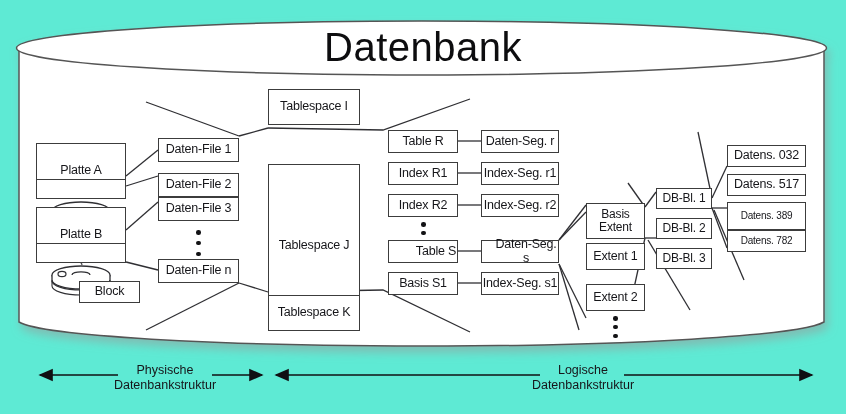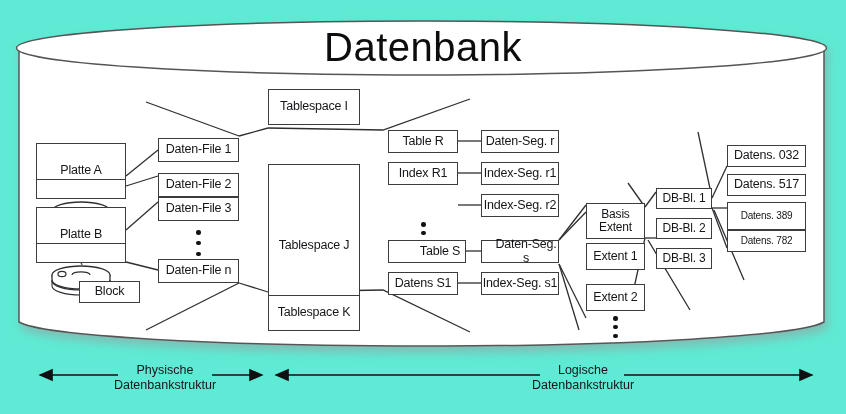--- a/index.html
+++ b/index.html
@@ -195,27 +195,28 @@
       <span></span>
   </div>
   <div class="box" style="left:158px; top:259px; width:81px; height:24px; font-size:12.5px;">Daten-File n</div>
 
   <div class="box" style="left:268px; top:89px; width:92px; height:36px; font-size:12.5px;">Tablespace I</div>
   <div class="box" style="left:268px; top:128px; width:92px; height:164px; font-size:12.5px;margin-top:36px;">Tablespace J</div>
   <div class="box" style="left:268px; top:295px; width:92px; height:36px; font-size:12.5px;">Tablespace K</div>
 
   <div class="box" style="left:388px; top:130px; width:70px; height:23px; font-size:12.5px;">Table R</div>
   <div class="box" style="left:388px; top:162px; width:70px; height:23px; font-size:12.5px;">Index R1</div>
+  <div class="box" style="left:388px; top:194px; width:70px; height:23px; font-size:12.5px;">Index R2</div>
   <div class="vdots" style="left:419px; top:222px; width:9px; height:22px;">
     <span></span>
       <span></span>
       <span></span>
   </div>
-  <div class="box" style="left:388px; top:240px; width:78px; height:23px; font-size:12.5px;padding-left:26px;">Table S</div>
-  <div class="box" style="left:388px; top:272px; width:70px; height:23px; font-size:12.5px;">Datens S1</div>
+  <div class="box" style="left:388px; top:240px; width:70px; height:23px; font-size:12.5px;padding-left:26px;">Table S</div>
+  <div class="box" style="left:388px; top:272px; width:70px; height:23px; font-size:12.5px;">Basis S1</div>
 
   <div class="box" style="left:481px; top:130px; width:78px; height:23px; font-size:12.5px;">Daten-Seg. r</div>
   <div class="box" style="left:481px; top:162px; width:78px; height:23px; font-size:12.5px;">Index-Seg. r1</div>
   <div class="box" style="left:481px; top:194px; width:78px; height:23px; font-size:12.5px;">Index-Seg. r2</div>
   <div class="box" style="left:481px; top:240px; width:78px; height:23px; font-size:12.5px;padding-left:12px;">Daten-Seg. s</div>
   <div class="box" style="left:481px; top:272px; width:78px; height:23px; font-size:12.5px;">Index-Seg. s1</div>
 
   <div class="box" style="left:586px; top:203px; width:59px; height:36px; font-size:12px;">Basis
 Extent</div>
   <div class="box" style="left:586px; top:243px; width:59px; height:27px; font-size:12.5px;">Extent 1</div>

